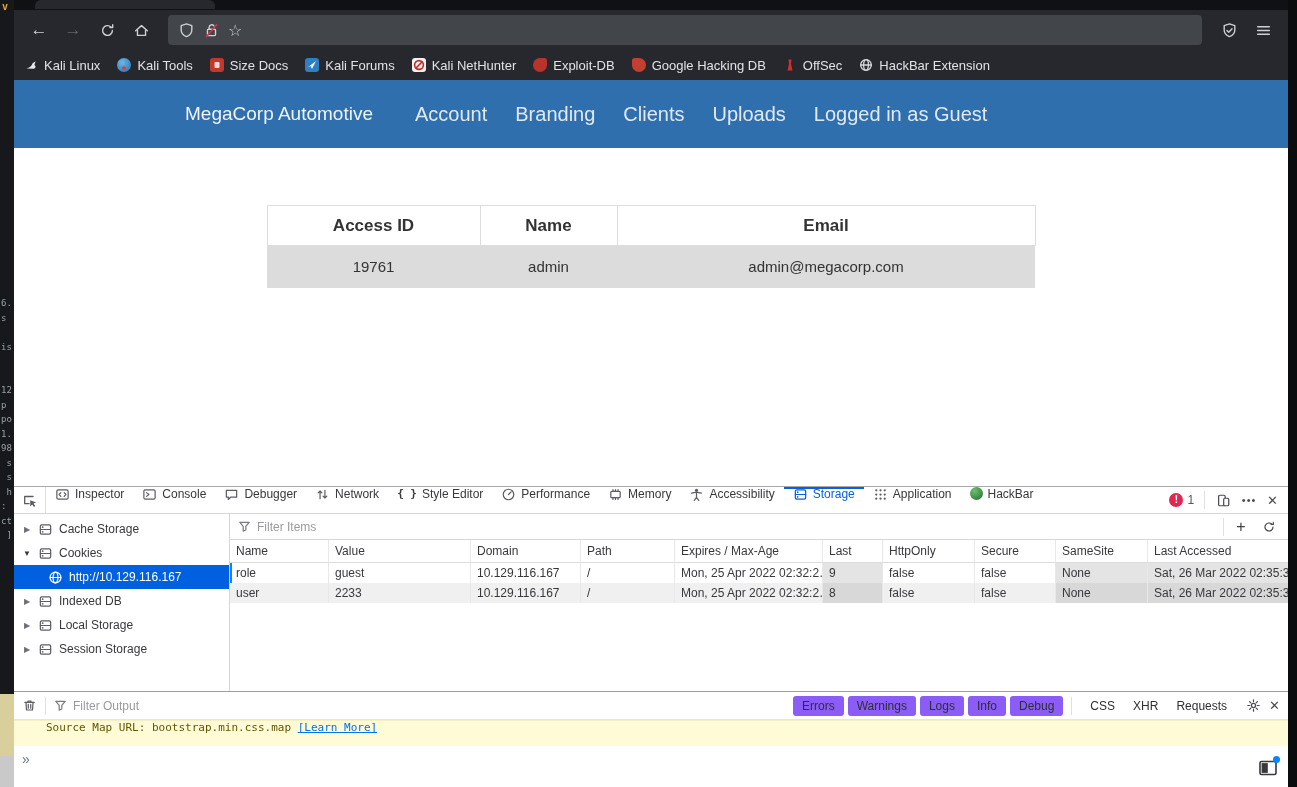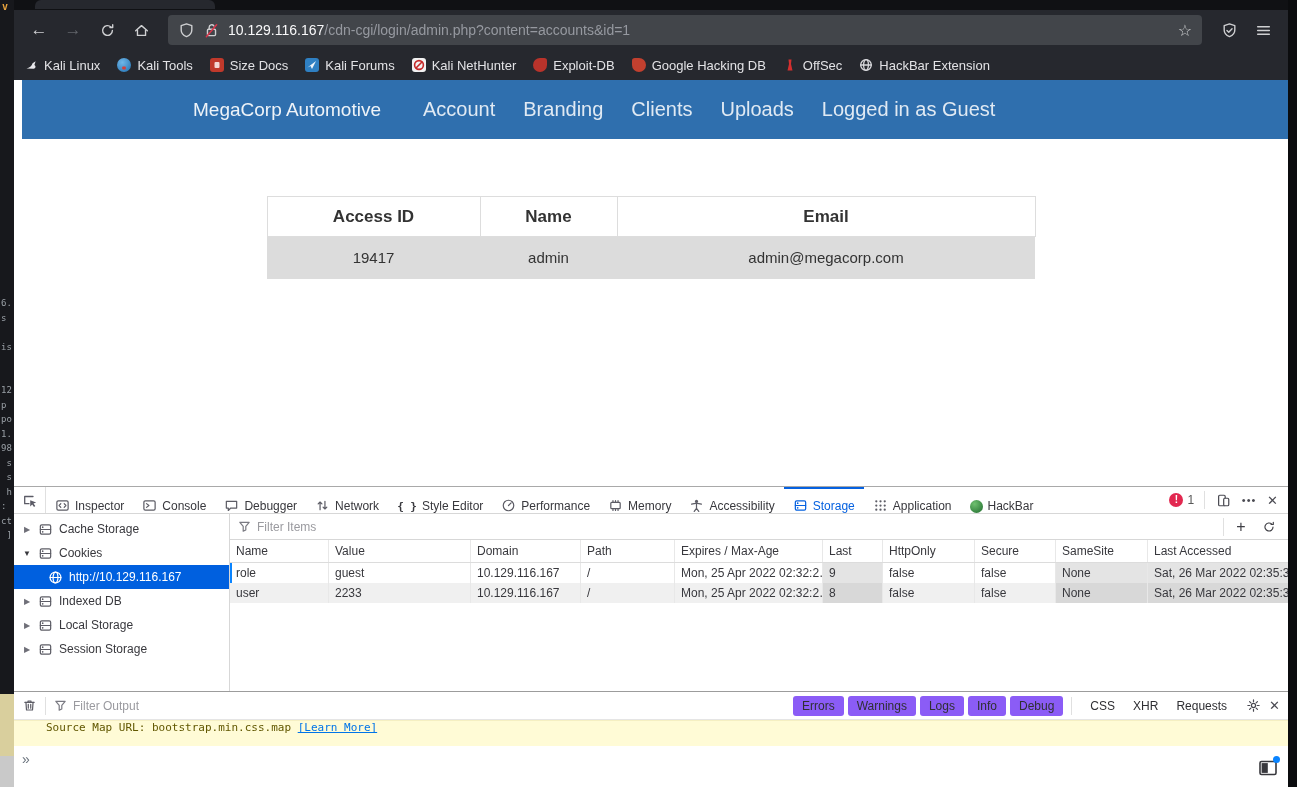--- a/index.html
+++ b/index.html
@@ -35,34 +35,34 @@
   .fill { fill:currentColor; stroke:none; }
 
   
   .bookmarks { height:30px; background:#26282e; display:flex; align-items:center; padding:0 10px; gap:17px; flex:none; }
   .bm { display:flex; align-items:center; gap:6px; color:#e2e2e5; font-size:13px; white-space:nowrap; }
   .bmi { width:14px; height:14px; border-radius:3px; flex:none; position:relative; }
   .bmi svg { width:14px; height:14px; }
 
   
   .viewport { flex:1; background:#fff; display:flex; flex-direction:column; overflow:hidden; }
-  .navbar { height:59px; background:#2f6fae; display:flex; align-items:center; padding-left:171px; gap:0; flex:none;margin-left:8px; }
+  .navbar { height:68px; background:#2f6fae; display:flex; align-items:center; padding-left:171px; gap:0; flex:none; }
   .brand { color:#eef3f8; font-size:19px; margin-right:28px; white-space:nowrap; }
   .navlink { color:rgba(255,255,255,.85); font-size:20px; padding:0 14px; white-space:nowrap; }
   .content { flex:1; position:relative; }
   .page-h1 { margin-top:46px; text-align:center; font-size:38px; font-weight:400; color:#2b2b2b; }
   .acct-table { width:769px; margin:57px auto 0; border-collapse:collapse; }
   .acct-table th { border:1px solid #ddd; background:#fff; height:40px; font-size:17px; color:#333; font-weight:bold; text-align:center; }
   .acct-table td { height:42px; background:#dcdcdc; font-size:15px; color:#333; text-align:center; }
 
   
   .devtools { height:301px; flex:none; border-top:1px solid #a9a9a9; background:#fff; display:flex; flex-direction:column; font-size:12px; color:#38383d; }
   .dt-tabbar { height:27px; flex:none; border-bottom:1px solid #d7d7d7; display:flex; align-items:stretch; }
   .picker { width:32px; display:flex; align-items:center; justify-content:center; color:#5b5b66; border-right:1px solid #e0e0e0; }
-  .dt-tab { display:flex; align-items:flex-end; gap:5px; padding:0 9px; color:#38383d; position:relative; white-space:nowrap; }
+  .dt-tab { display:flex; align-items:flex-start; gap:5px; padding:0 9px; color:#38383d; position:relative; white-space:nowrap; }
   .dt-tab .ticon { color:#5d5d66; width:15px; height:15px; }
   .dt-tab .ticon svg { width:15px; height:15px; }
   .dt-tab.active { color:#0561e0; }
   .dt-tab.active .ticon { color:#0561e0; }
   .dt-tab.active::before { content:""; position:absolute; left:0; right:0; top:0; height:2px; background:#0561e0; }
   .braces { font:bold 11px "DejaVu Sans Mono", monospace; }
   .hackbar-dot { width:13px; height:13px; border-radius:50%; background:radial-gradient(circle at 35% 30%, #6fc06f, #1f6b2d); }
   .dt-tab-right { margin-left:auto; display:flex; align-items:center; gap:10px; padding-right:10px; }
   .err-badge { display:flex; align-items:center; gap:4px; color:#585858; }
   .err-circ { width:14px; height:14px; border-radius:50%; background:#e22850; color:#fff; font:bold 10px/14px "Liberation Sans",sans-serif; text-align:center; }
@@ -186,21 +186,20 @@
           </span>
         <span class="uicon">
             <svg viewBox="0 0 16 16">
               <g class="stroke">
                 <rect x="4.2" y="6.8" width="7.6" height="6" rx="1"></rect>
                 <path d="M5.8 6.8V5a2.4 2.4 0 0 1 4.4-1.3"></path>
               </g>
               <path d="M3.2 13.8 12.8 2.6" stroke="#d7354b" stroke-width="1.5" fill="none" stroke-linecap="round"></path>
             </svg>
           </span>
-        <span class="url-text"><span>10.129.116.167</span><span class="path">/cdn-cgi/login/admin.php?content=accounts&amp;id=1</span></span>
         <span class="star">☆</span>
       </div>
       <div class="tbtn">
         <span>
             <svg viewBox="0 0 16 16" class="stroke" width="17" height="17">
               <path d="M8 1.8l5 1.6v4.1c0 3-2 5.1-5 6.3-3-1.2-5-3.3-5-6.3V3.4z"></path>
               <path d="M5.6 7.9l1.7 1.7 3.1-3.3"></path>
             </svg>
           </span>
       </div>
@@ -296,21 +295,21 @@
         <table class="acct-table">
           <thead>
             <tr>
               <th style="width:213px;">Access ID</th>
               <th style="width:137px;">Name</th>
               <th>Email</th>
             </tr>
           </thead>
           <tbody>
             <tr>
-              <td>19417</td>
+              <td>19761</td>
               <td>admin</td>
               <td>admin@megacorp.com</td>
             </tr>
           </tbody>
         </table>
       </div>
     </div>
 
     <div class="devtools">
 

